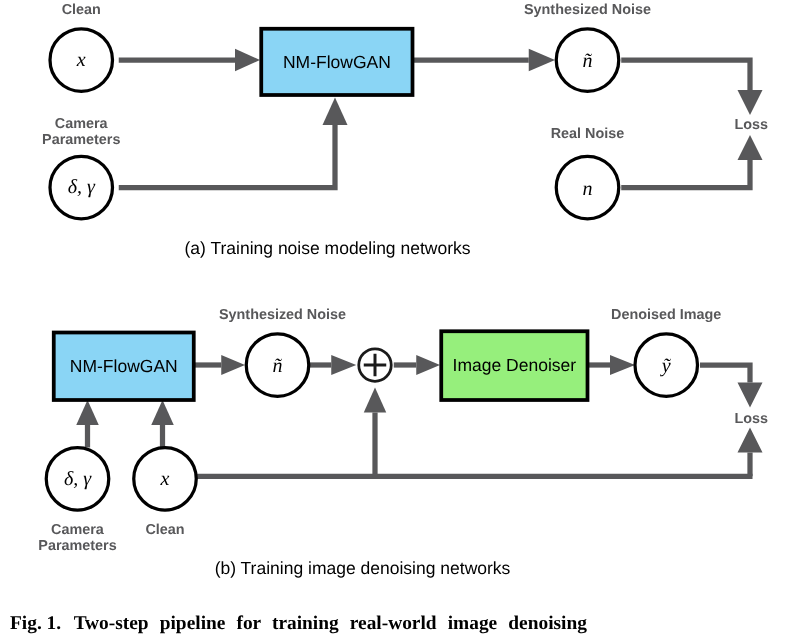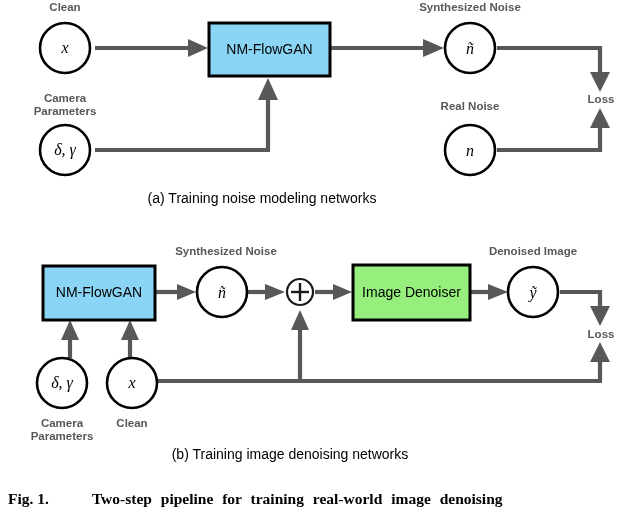--- a/index.html
+++ b/index.html
@@ -107,21 +107,21 @@
     font-size: 15.5px;
     color: #000;
     white-space: nowrap;
     letter-spacing: 0px;
   }
   #figure-caption .fignum {
     font-weight: bold;
   }
   #figure-caption .figtext {
     font-weight: bold;
-    margin-left: 43px;
+    margin-left: 10px;
     word-spacing: 5px;
   }
 </style>
 </head>
 <body>
 
 <div id="figure-root">
 
   <svg class="diagram" viewBox="0 0 640 512">
 

